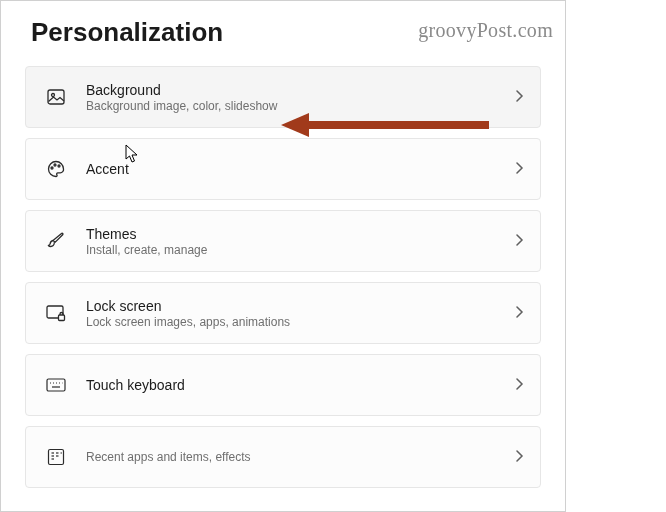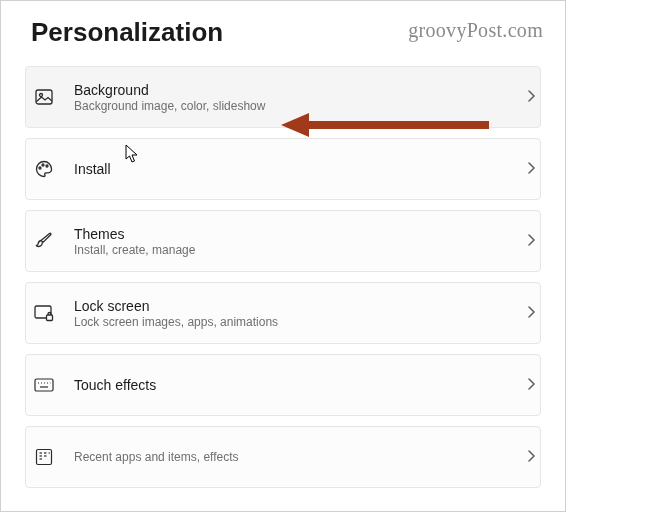--- a/index.html
+++ b/index.html
@@ -21,39 +21,39 @@
     background: #fff;
   }
   .page-title {
     font-size: 26px;
     font-weight: 600;
     padding: 16px 0 18px 30px;
   }
   .watermark {
     position: absolute;
     top: 18px;
-    right: 22px;
+    right: 12px;
     font-family: Georgia, "Times New Roman", serif;
     font-size: 20px;
     color: #8a8a8a;
     letter-spacing: 0.3px;
   }
   .list {
     padding: 0 24px;
   }
   .card {
     display: flex;
     align-items: center;
     box-sizing: border-box;
     height: 62px;
     margin-bottom: 10px;
     border: 1px solid #e6e6e6;
     border-radius: 4px;
     background: #fcfcfc;
-    padding: 0 4px;
+    padding: 0 16px;
     cursor: pointer;
   }
   .card:first-child {
     background: #f5f5f5;
   }
   .card-icon {
     width: 28px;
     display: flex;
     align-items: center;
     justify-content: center;
@@ -129,21 +129,21 @@
     <div class="card">
       <div class="card-icon">
         <svg width="20" height="20" viewBox="0 0 20 20" fill="none" stroke="currentColor" stroke-width="1.3">
           <path d="M10 2.5a7.5 7.5 0 1 0 0 15c1 0 1.4-.8.9-1.6-.6-.9-.1-2.1 1-2.1h2.3A3.3 3.3 0 0 0 17.5 10 7.5 7.5 0 0 0 10 2.5Z"></path>
           <circle cx="6" cy="9" r="1"></circle>
           <circle cx="9" cy="6" r="1"></circle>
           <circle cx="13" cy="7" r="1"></circle>
         </svg>
       </div>
       <div class="card-body">
-        <div class="card-title">Install</div>
+        <div class="card-title">Accent</div>
       </div>
       <div class="chevron">
         <svg width="10" height="12" viewBox="0 0 10 12" fill="none" stroke="currentColor" stroke-width="1.5" stroke-linecap="round">
             <path d="M3 1 L8 6 L3 11"></path>
           </svg>
       </div>
     </div>
 
     <div class="card">
       <div class="card-icon">
@@ -188,21 +188,21 @@
           <rect x="2" y="3" width="18" height="12" rx="1.5"></rect>
           <line x1="5" y1="7" x2="6" y2="7"></line>
           <line x1="8" y1="7" x2="9" y2="7"></line>
           <line x1="11" y1="7" x2="12" y2="7"></line>
           <line x1="14" y1="7" x2="15" y2="7"></line>
           <line x1="17" y1="7" x2="17.5" y2="7"></line>
           <line x1="7" y1="11" x2="15" y2="11"></line>
         </svg>
       </div>
       <div class="card-body">
-        <div class="card-title">Touch effects</div>
+        <div class="card-title">Touch keyboard</div>
       </div>
       <div class="chevron">
         <svg width="10" height="12" viewBox="0 0 10 12" fill="none" stroke="currentColor" stroke-width="1.5" stroke-linecap="round">
             <path d="M3 1 L8 6 L3 11"></path>
           </svg>
       </div>
     </div>
 
     <div class="card">
       <div class="card-icon">

